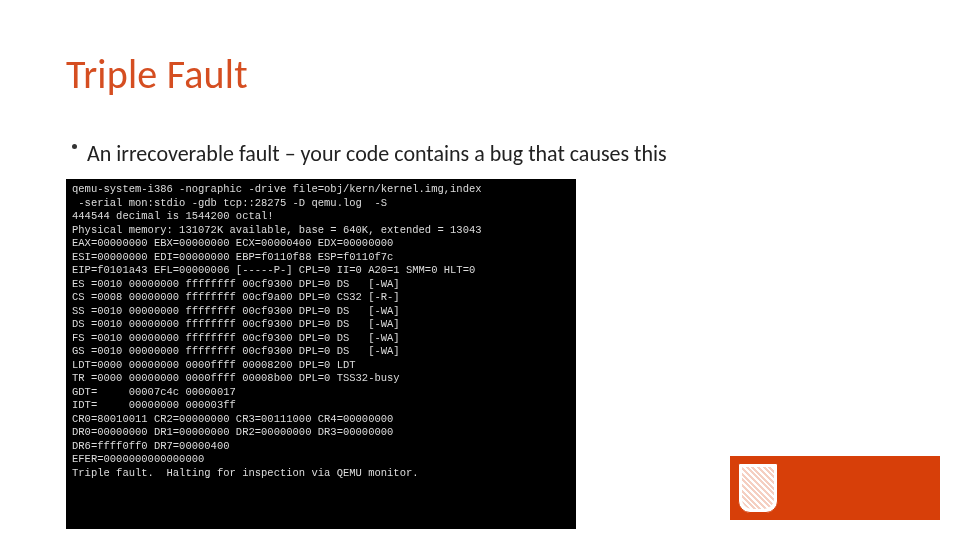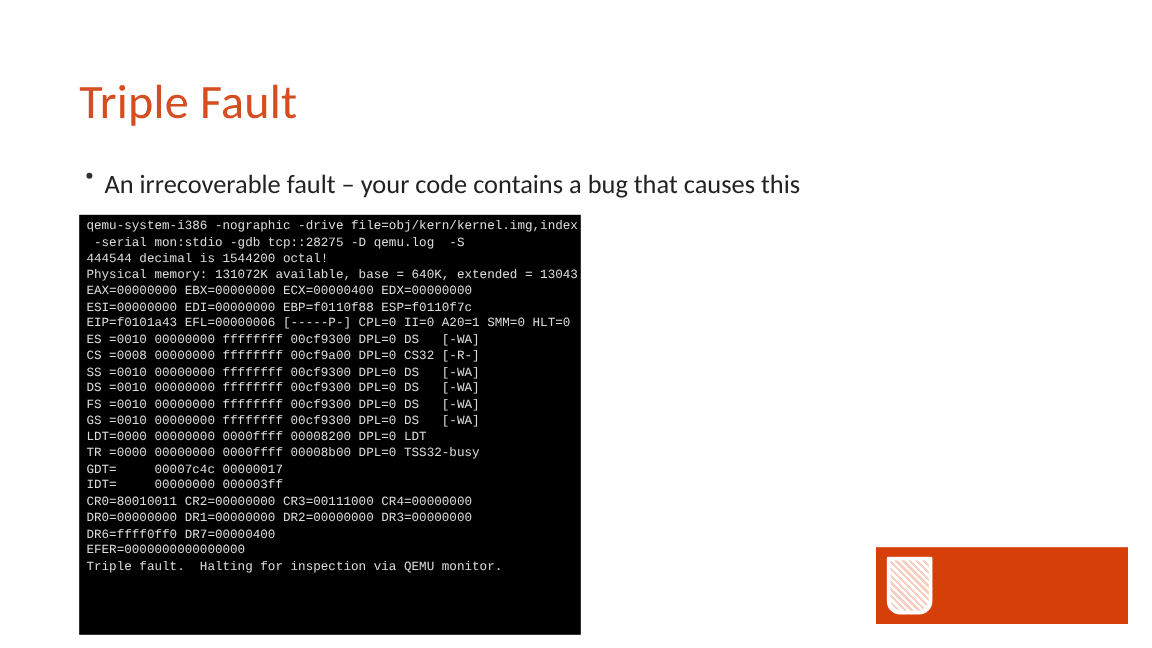--- a/index.html
+++ b/index.html
@@ -1,22 +1,22 @@
 <!DOCTYPE html>
 <html><head>
 <meta charset="utf-8">
 <style>
   * { box-sizing: border-box; margin: 0; padding: 0; }
   html, body { width: 960px; height: 540px; background: #fff; font-family: "Segoe UI", "Calibri", "Helvetica Neue", Arial, sans-serif; overflow: hidden; }
   .slide { position: relative; width: 960px; height: 540px; }
-  .title { position: absolute; left: 66px; top: 60px; font-size: 40px; font-weight: 400; color: #d54e21; letter-spacing: 0.2px; }
+  .title { position: absolute; left: 66px; top: 50px; font-size: 40px; font-weight: 400; color: #d54e21; letter-spacing: 0.2px; }
   .bullet-row { position: absolute; left: 72px; top: 140px; display: flex; }
   .bullet-dot { width: 5px; height: 5px; border-radius: 50%; background: #333; margin-right: 10px; margin-top: 4px; flex: 0 0 auto; }
   .bullet-text { font-size: 22px; color: #222; font-weight: 400; }
-  .terminal { position: absolute; left: 66px; top: 179px; width: 418px; height: 350px; background: #000; color: #dcdcdc; font-family: "Consolas", "Menlo", "Courier New", monospace; font-size: 10.5px; line-height: 13.5px; white-space: pre; padding: 4px 6px; overflow: hidden; }
+  .terminal { position: absolute; left: 66px; top: 179px; width: 510px; height: 350px; background: #000; color: #dcdcdc; font-family: "Consolas", "Menlo", "Courier New", monospace; font-size: 10.5px; line-height: 13.5px; white-space: pre; padding: 4px 6px; overflow: hidden; }
   .osu-logo { position: absolute; right: 20px; bottom: 20px; width: 210px; height: 64px; background: #d73f09; display: flex; align-items: center; }
   .osu-shield { width: 40px; height: 50px; background: #fff; margin-left: 8px; border-radius: 2px 2px 12px 12px; position: relative; overflow: hidden; border: 1px solid #d73f09; }
   .osu-shield::before { content: ""; position: absolute; inset: 3px; border-radius: 1px 1px 10px 10px; background: repeating-linear-gradient(45deg, #d73f09 0 2px, #fff 2px 4px); opacity: 0.25; }
   .osu-text { color: #fff; margin-left: 10px; font-family: Georgia, "Times New Roman", serif; }
   .osu-text .l1 { font-size: 17px; font-weight: 700; line-height: 17px; }
   .osu-text .l2 { font-size: 17px; font-weight: 400; line-height: 17px; }
 </style>
 </head>
 <body>
 

